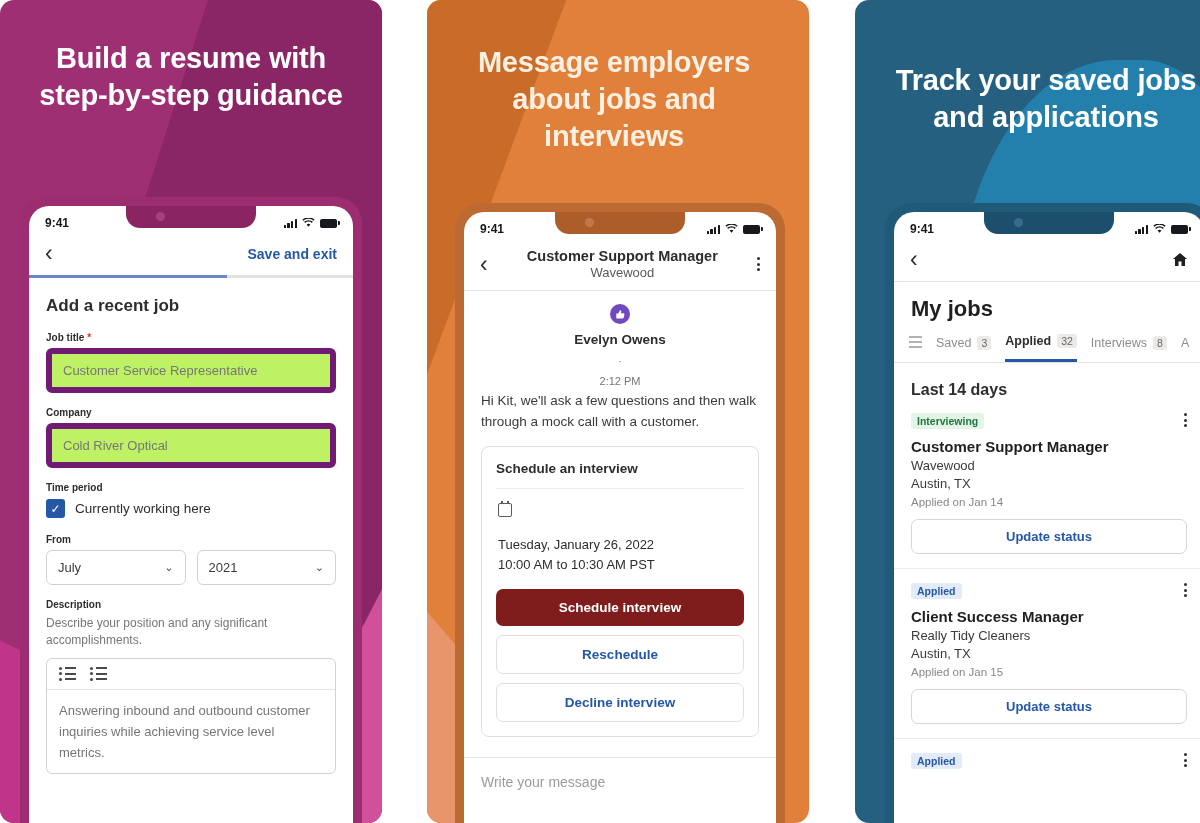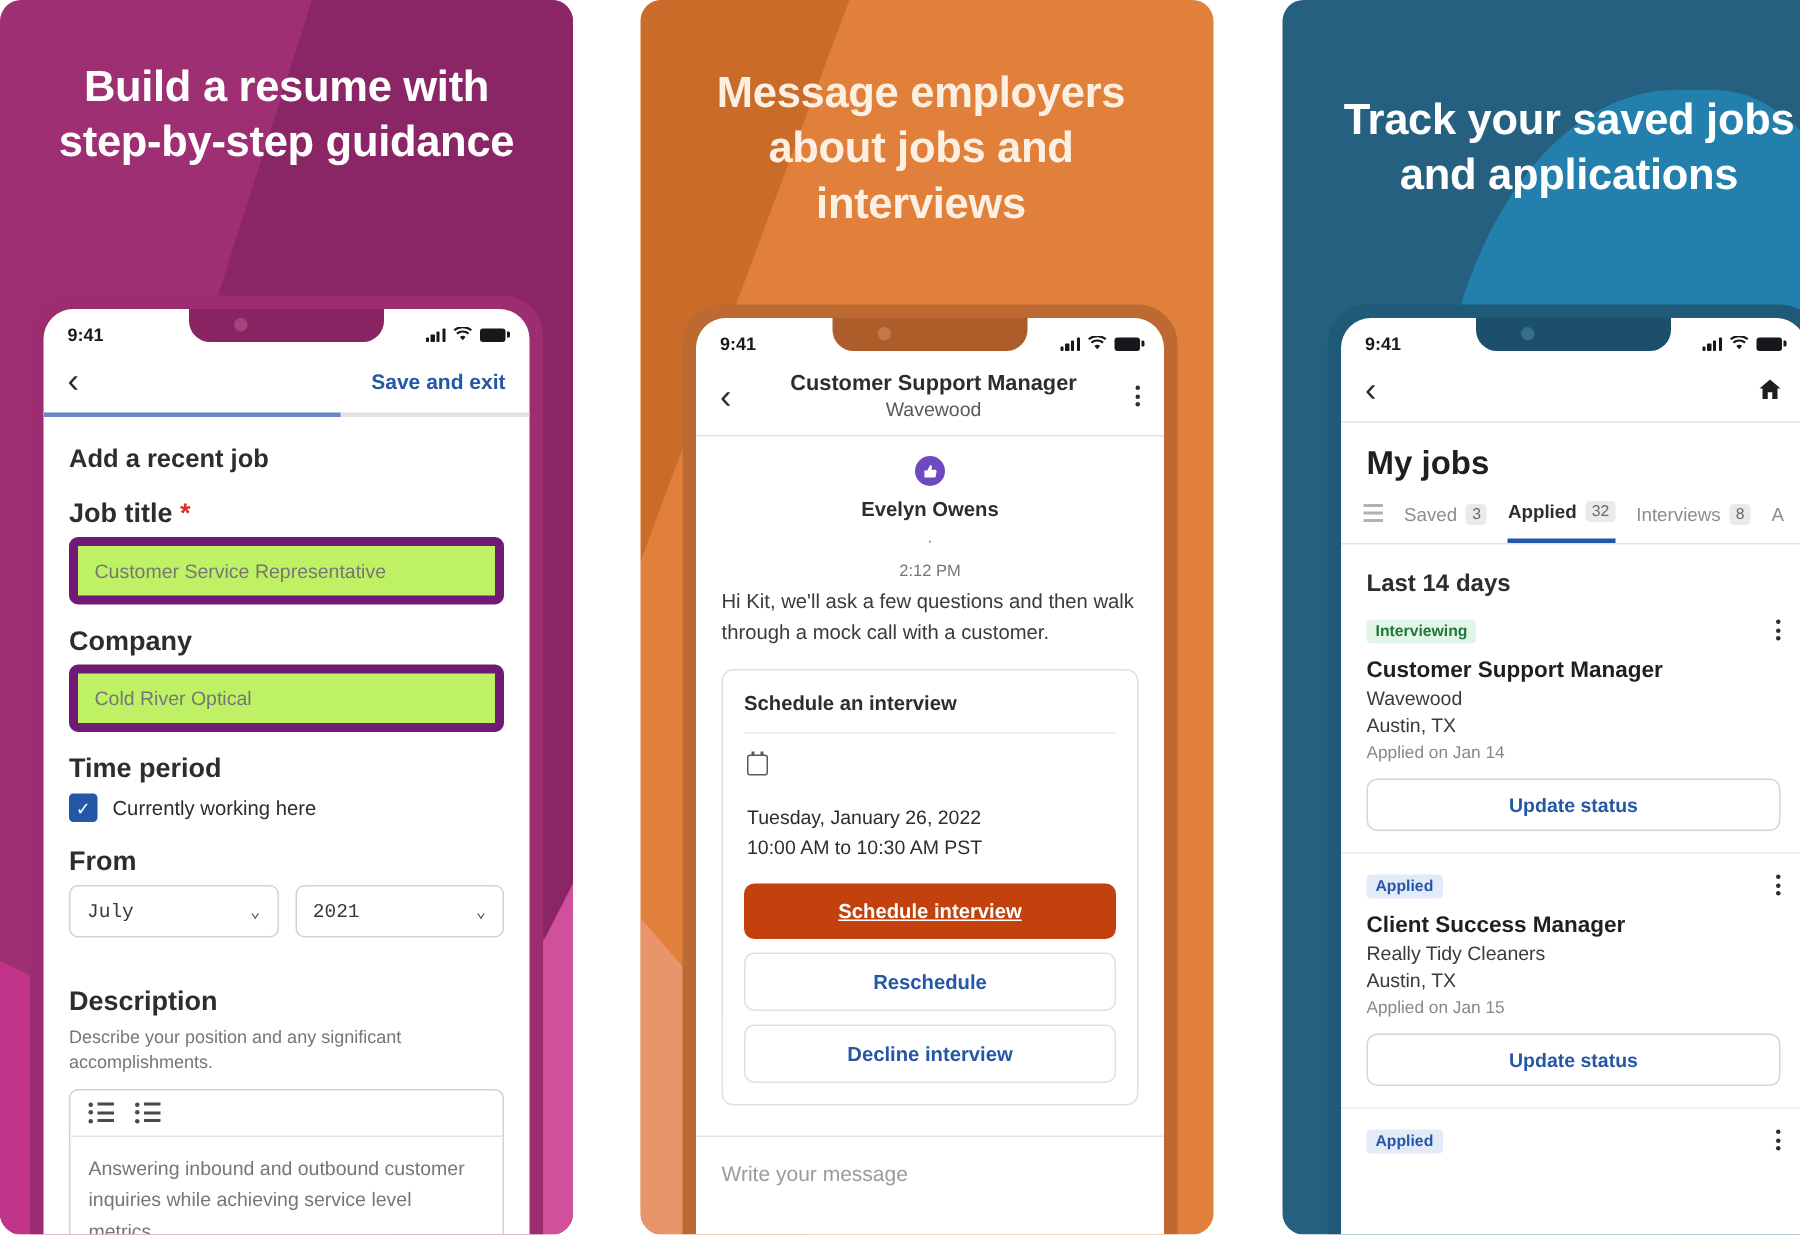--- a/index.html
+++ b/index.html
@@ -110,31 +110,31 @@
   .navrow { display: flex; align-items: center; padding: 6px 16px 10px 16px; }
   .chev { font-size: 23px; color: #2d2d2d; line-height: 1; font-weight: 300; }
   .link-blue { color: #2557a7; font-weight: bold; font-size: 14px; }
   .progress-track { height: 3px; background: #e4e2e0; }
   .progress-fill { height: 3px; background: #6887c4; width: 61%; }
 
   .body { padding: 0 17px; }
 
   
   .sec-title { font-size: 17px; font-weight: bold; color: #2d2d2d; margin: 18px 0 16px; }
-  .flabel { font-size: 18px; font-weight: bold; color: #2d2d2d; margin-bottom: 5px; }
+  .flabel { font-size: 10px; font-weight: bold; color: #2d2d2d; margin-bottom: 5px; }
   .req { color: #d93025; }
   .field {
     border: 6px solid #701a75; border-radius: 6px; background: #bef264;
     padding: 9px 11px; font-size: 13px; color: #767676; margin-bottom: 14px;
   }
   .checkrow { display: flex; align-items: center; gap: 10px; margin: 6px 0 16px; }
   .cbox { width: 19px; height: 19px; border-radius: 3px; background: #2557a7;
     color: #fff; font-size: 12px; display: flex; align-items: center; justify-content: center; }
   .checkrow span.lbl { font-size: 13.5px; color: #2d2d2d; }
-  .selrow { display: flex; gap: 11px; margin-bottom: 32px; font-family: Liberation Mono, monospace; }
+  .selrow { display: flex; gap: 11px; margin-bottom: 14px; }
   .select {
     flex: 1; border: 1px solid #d4d2d0; border-radius: 6px; background: #fff;
     padding: 9px 11px; font-size: 13px; color: #3a3a3a;
     display: flex; align-items: center; justify-content: space-between;
   }
   .select .car { font-size: 11px; color: #4a4a4a; }
   .hint { font-size: 12px; color: #767676; line-height: 1.45; margin: 2px 0 8px; }
   .editor { border: 1px solid #d4d2d0; border-radius: 6px; overflow: hidden; }
   .editor-bar { display: flex; gap: 14px; padding: 8px 12px; border-bottom: 1px solid #e6e4e2; }
   .listicon { display: flex; flex-direction: column; gap: 2.5px; }
@@ -158,21 +158,21 @@
   .msg-time { font-size: 11px; color: #767676; }
   .msg-text { font-size: 13.5px; color: #3a3a3a; line-height: 1.52; margin-top: 4px; }
   .card { margin: 14px 17px 0 17px; border: 1px solid #e2e0de; border-radius: 8px; background: #fff; padding: 14px 14px 14px; }
   .card-title { font-size: 13.5px; font-weight: bold; color: #2d2d2d; padding-bottom: 12px; border-bottom: 1px solid #eceae8; }
   .card-when { display: flex; gap: 18px; padding: 12px 0 14px 2px; flex-direction: column; }
   .cal { width: 14px; height: 14px; border: 1.4px solid #5a5a5a; border-radius: 2px; position: relative; margin-top: 2px; flex: 0 0 auto; }
   .cal:before { content:""; position:absolute; top:-3px; left:2px; width:2px; height:3px; background:#5a5a5a; }
   .cal:after { content:""; position:absolute; top:-3px; right:2px; width:2px; height:3px; background:#5a5a5a; }
   .when-l { font-size: 13px; color: #2d2d2d; line-height: 1.55; }
   .btn { border-radius: 7px; text-align: center; font-weight: bold; font-size: 13.5px; padding: 11px 0; }
-  .btn-primary { background: #c2410c; color: #fff; margin-bottom: 9px; text-decoration: underline; }
+  .btn-primary { background: #7f1d1d; color: #fff; margin-bottom: 9px; }
   .btn-ghost { border: 1px solid #e2e0de; color: #2557a7; background:#fff; margin-bottom: 9px; }
   .composer { border-top: 1px solid #e6e4e2; padding: 16px 17px 0 17px; margin-top: 20px; }
   .composer-ph { font-size: 14px; color: #9b9b9b; }
   .composer-row { display: flex; align-items: center; justify-content: space-between; margin-top: 36px; }
   .clip { font-size: 16px; color: #5a5a5a; transform: rotate(12deg); }
   .send { background: #c2410c; color: #f2f5fb; font-size: 13.5px; font-weight: bold;
     padding: 9px 20px; border-radius: 7px; }
   .page-title { font-size: 22px; font-weight: bold; color: #1f1f1f; margin: 14px 0 12px 17px; }
   .tabs { display: flex; align-items: center; gap: 14px; padding: 0 0 0 15px; border-bottom: 1px solid #e6e4e2; position: relative; }
   .hamb { display: flex; flex-direction: column; gap: 2.6px; padding-bottom: 12px; }

